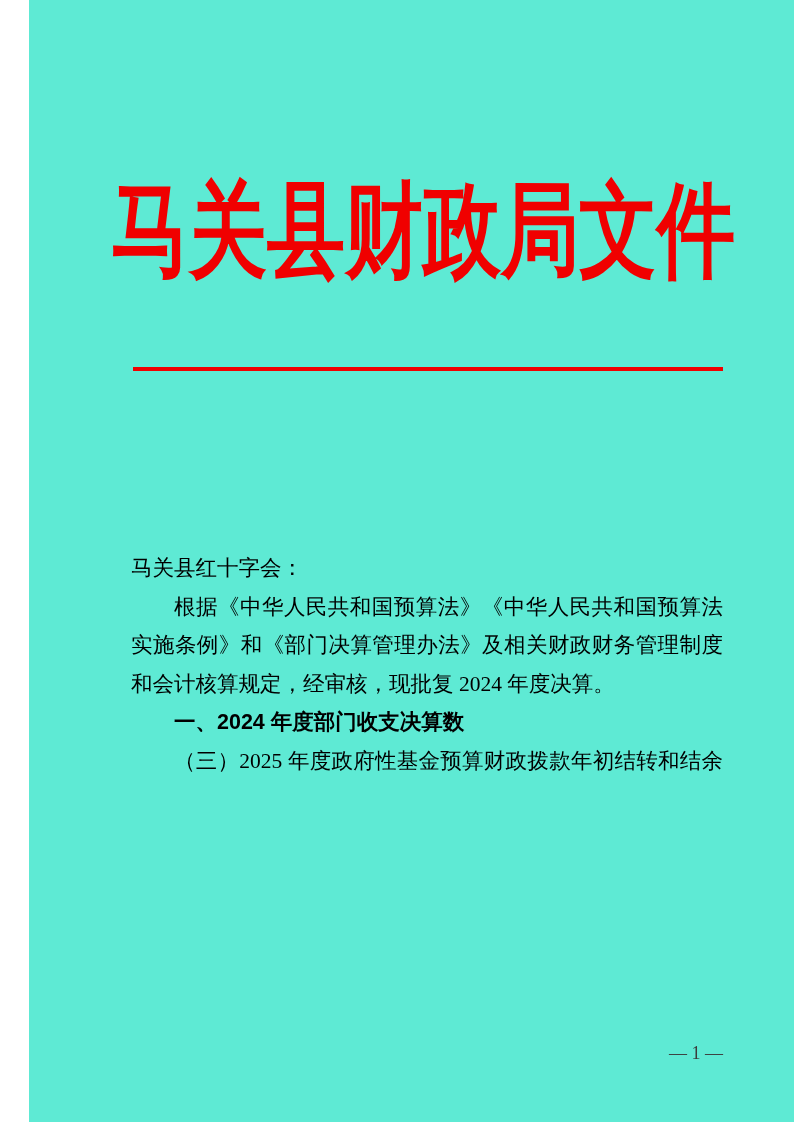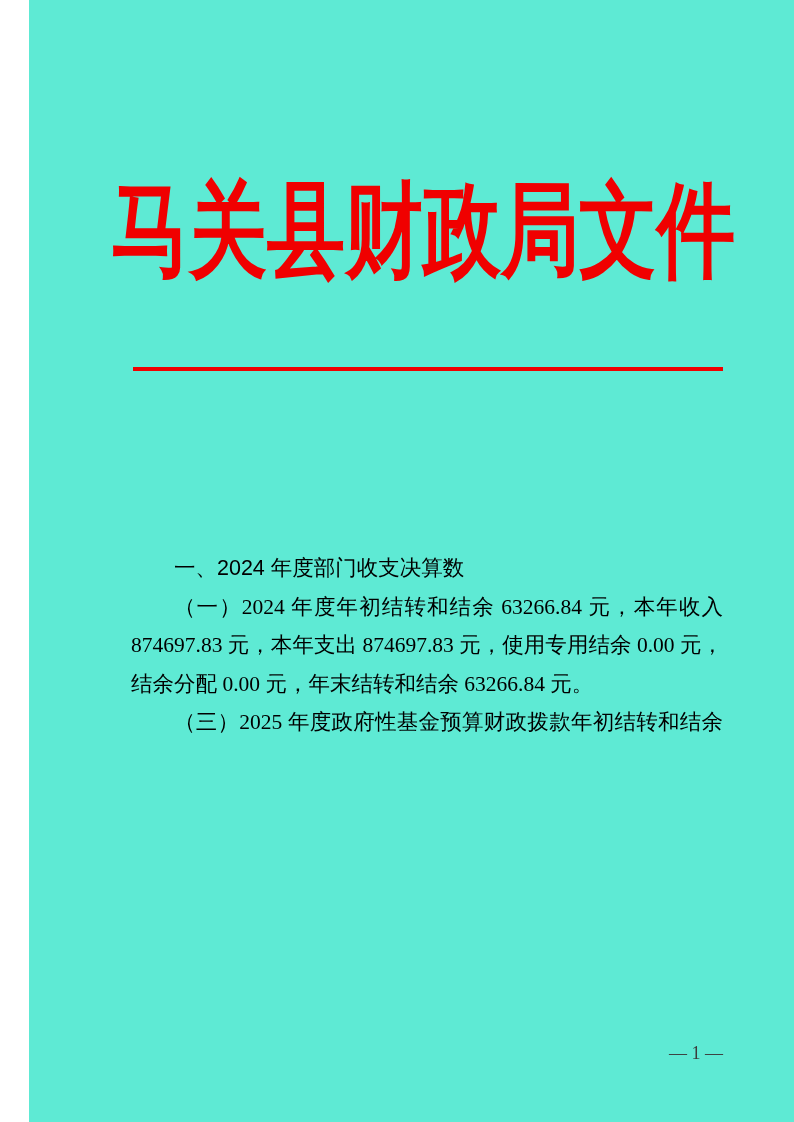--- a/index.html
+++ b/index.html
@@ -82,21 +82,21 @@
     color: #000000;
   }
   .blk {
     margin: 0;
     padding: 0;
   }
   .blk.plain { text-indent: 0; }
   .blk.indent { text-indent: 2em; }
   .blk.heading {
     text-indent: 2em;
-    font-weight: normal;
+    font-weight: bold;
     font-family: "Liberation Sans", "DejaVu Sans", sans-serif;
     text-align: left;
   }
   
   .blk.indent-cont {
     text-indent: 2em;
     text-align: justify;
     text-align-last: justify;
   }
   
@@ -120,20 +120,21 @@
   <h1 class="agency-title">马关县财政局文件</h1>
 
 
   <div class="red-rule"></div>
 
   <h2 class="doc-title">
     <br>
   </h2>
 
   <div class="doc-body">
+      <p class="blk plain">马关县红十字会：</p>
+      <p class="blk indent">根据《中华人民共和国预算法》《中华人民共和国预算法实施条例》和《部门决算管理办法》及相关财政财务管理制度和会计核算规定，经审核，现批复 2024 年度决算。</p>
       <p class="blk heading">一、2024 年度部门收支决算数</p>
-      <p class="blk indent">（一）2024 年度年初结转和结余 63266.84 元，本年收入 874697.83 元，本年支出 874697.83 元，使用专用结余 0.00 元，结余分配 0.00 元，年末结转和结余 63266.84 元。</p>
       <p class="blk indent-cont">（三）2025 年度政府性基金预算财政拨款年初结转和结余</p>
     </div>
 
   <div class="page-footer">— 1 —</div>
 
 </div>
 
 </body></html>

